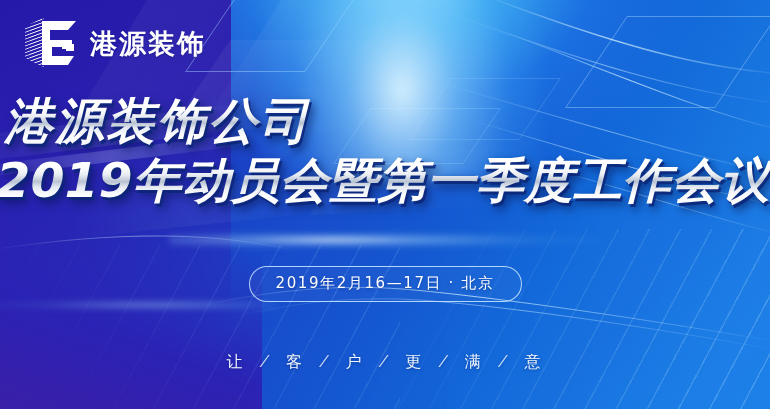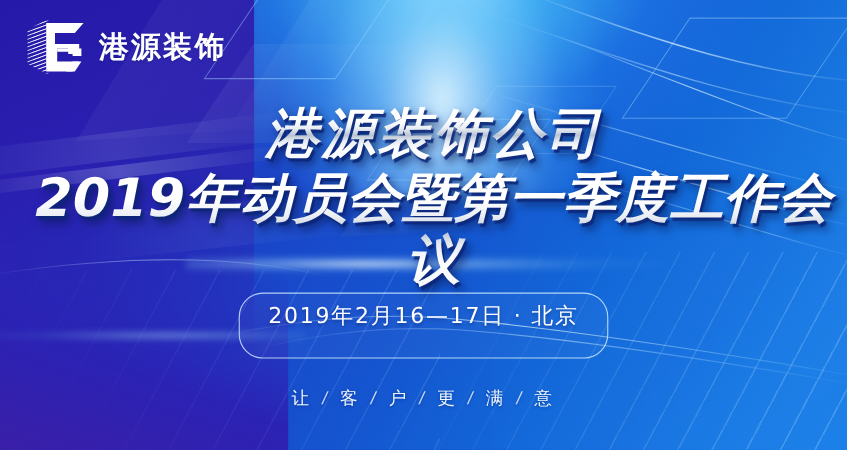--- a/index.html
+++ b/index.html
@@ -115,22 +115,21 @@
     text-shadow:0 1px 2px rgba(0,20,90,.35);
   }
   .logo-en{
     font-size:10.5px;font-weight:700;color:#ffffff;
     letter-spacing:1.55px;line-height:1.1;
     font-family:"Liberation Sans",sans-serif;
   }
 
   
   .headline{
-    position:absolute;left:18px;right:0;top:96px;
-    text-align:center;
+    position:absolute;left:4px;right:0;top:96px;
   }
   .title-1, .title-2{
     display:block;
     font-family:"DejaVu Sans","Liberation Sans",sans-serif;
     font-weight:700;
     font-style:italic;
     background:linear-gradient(180deg,
         #ffffff 0%, #ffffff 26%,
         #e9edf3 40%, #b9c3d2 52%,
         #e6ebf2 62%, #ffffff 78%, #f2f5f9 100%);
@@ -156,42 +155,42 @@
   }
 
   
   .date-wrap{
     position:absolute;left:0;right:0;top:266px;
     display:flex;justify-content:center;
   }
   .date-pill{
     border:1.2px solid rgba(205,235,255,.85);
     border-radius:22px;
-    padding:7px 26px 24px;
+    padding:7px 26px 8px;
     color:#ffffff;
-    font-size:20px;
+    font-size:15px;
     font-weight:400;
     letter-spacing:1.6px;
     font-family:"DejaVu Sans","Liberation Sans",sans-serif;
     white-space:nowrap;
     text-shadow:0 1px 3px rgba(0,25,95,.40);
     background:rgba(255,255,255,.03);
   }
 
   
   .slogans{
     position:absolute;left:0;right:0;top:352px;
     display:flex;justify-content:center;gap:116px;
   }
   .slogan{
     color:#f0f7ff;
     font-size:16px;
     font-weight:400;
     letter-spacing:3.2px;
-    font-family:Liberation Sans, sans-serif;
+    font-family:Liberation Mono, monospace;
     white-space:nowrap;
     text-shadow:0 1px 3px rgba(0,25,95,.45);
   }
   .slogan .sep{opacity:.8;font-style:italic;padding:0 1px;}
 </style>
 </head>
 <body>
 
 <div class="stage">
 

